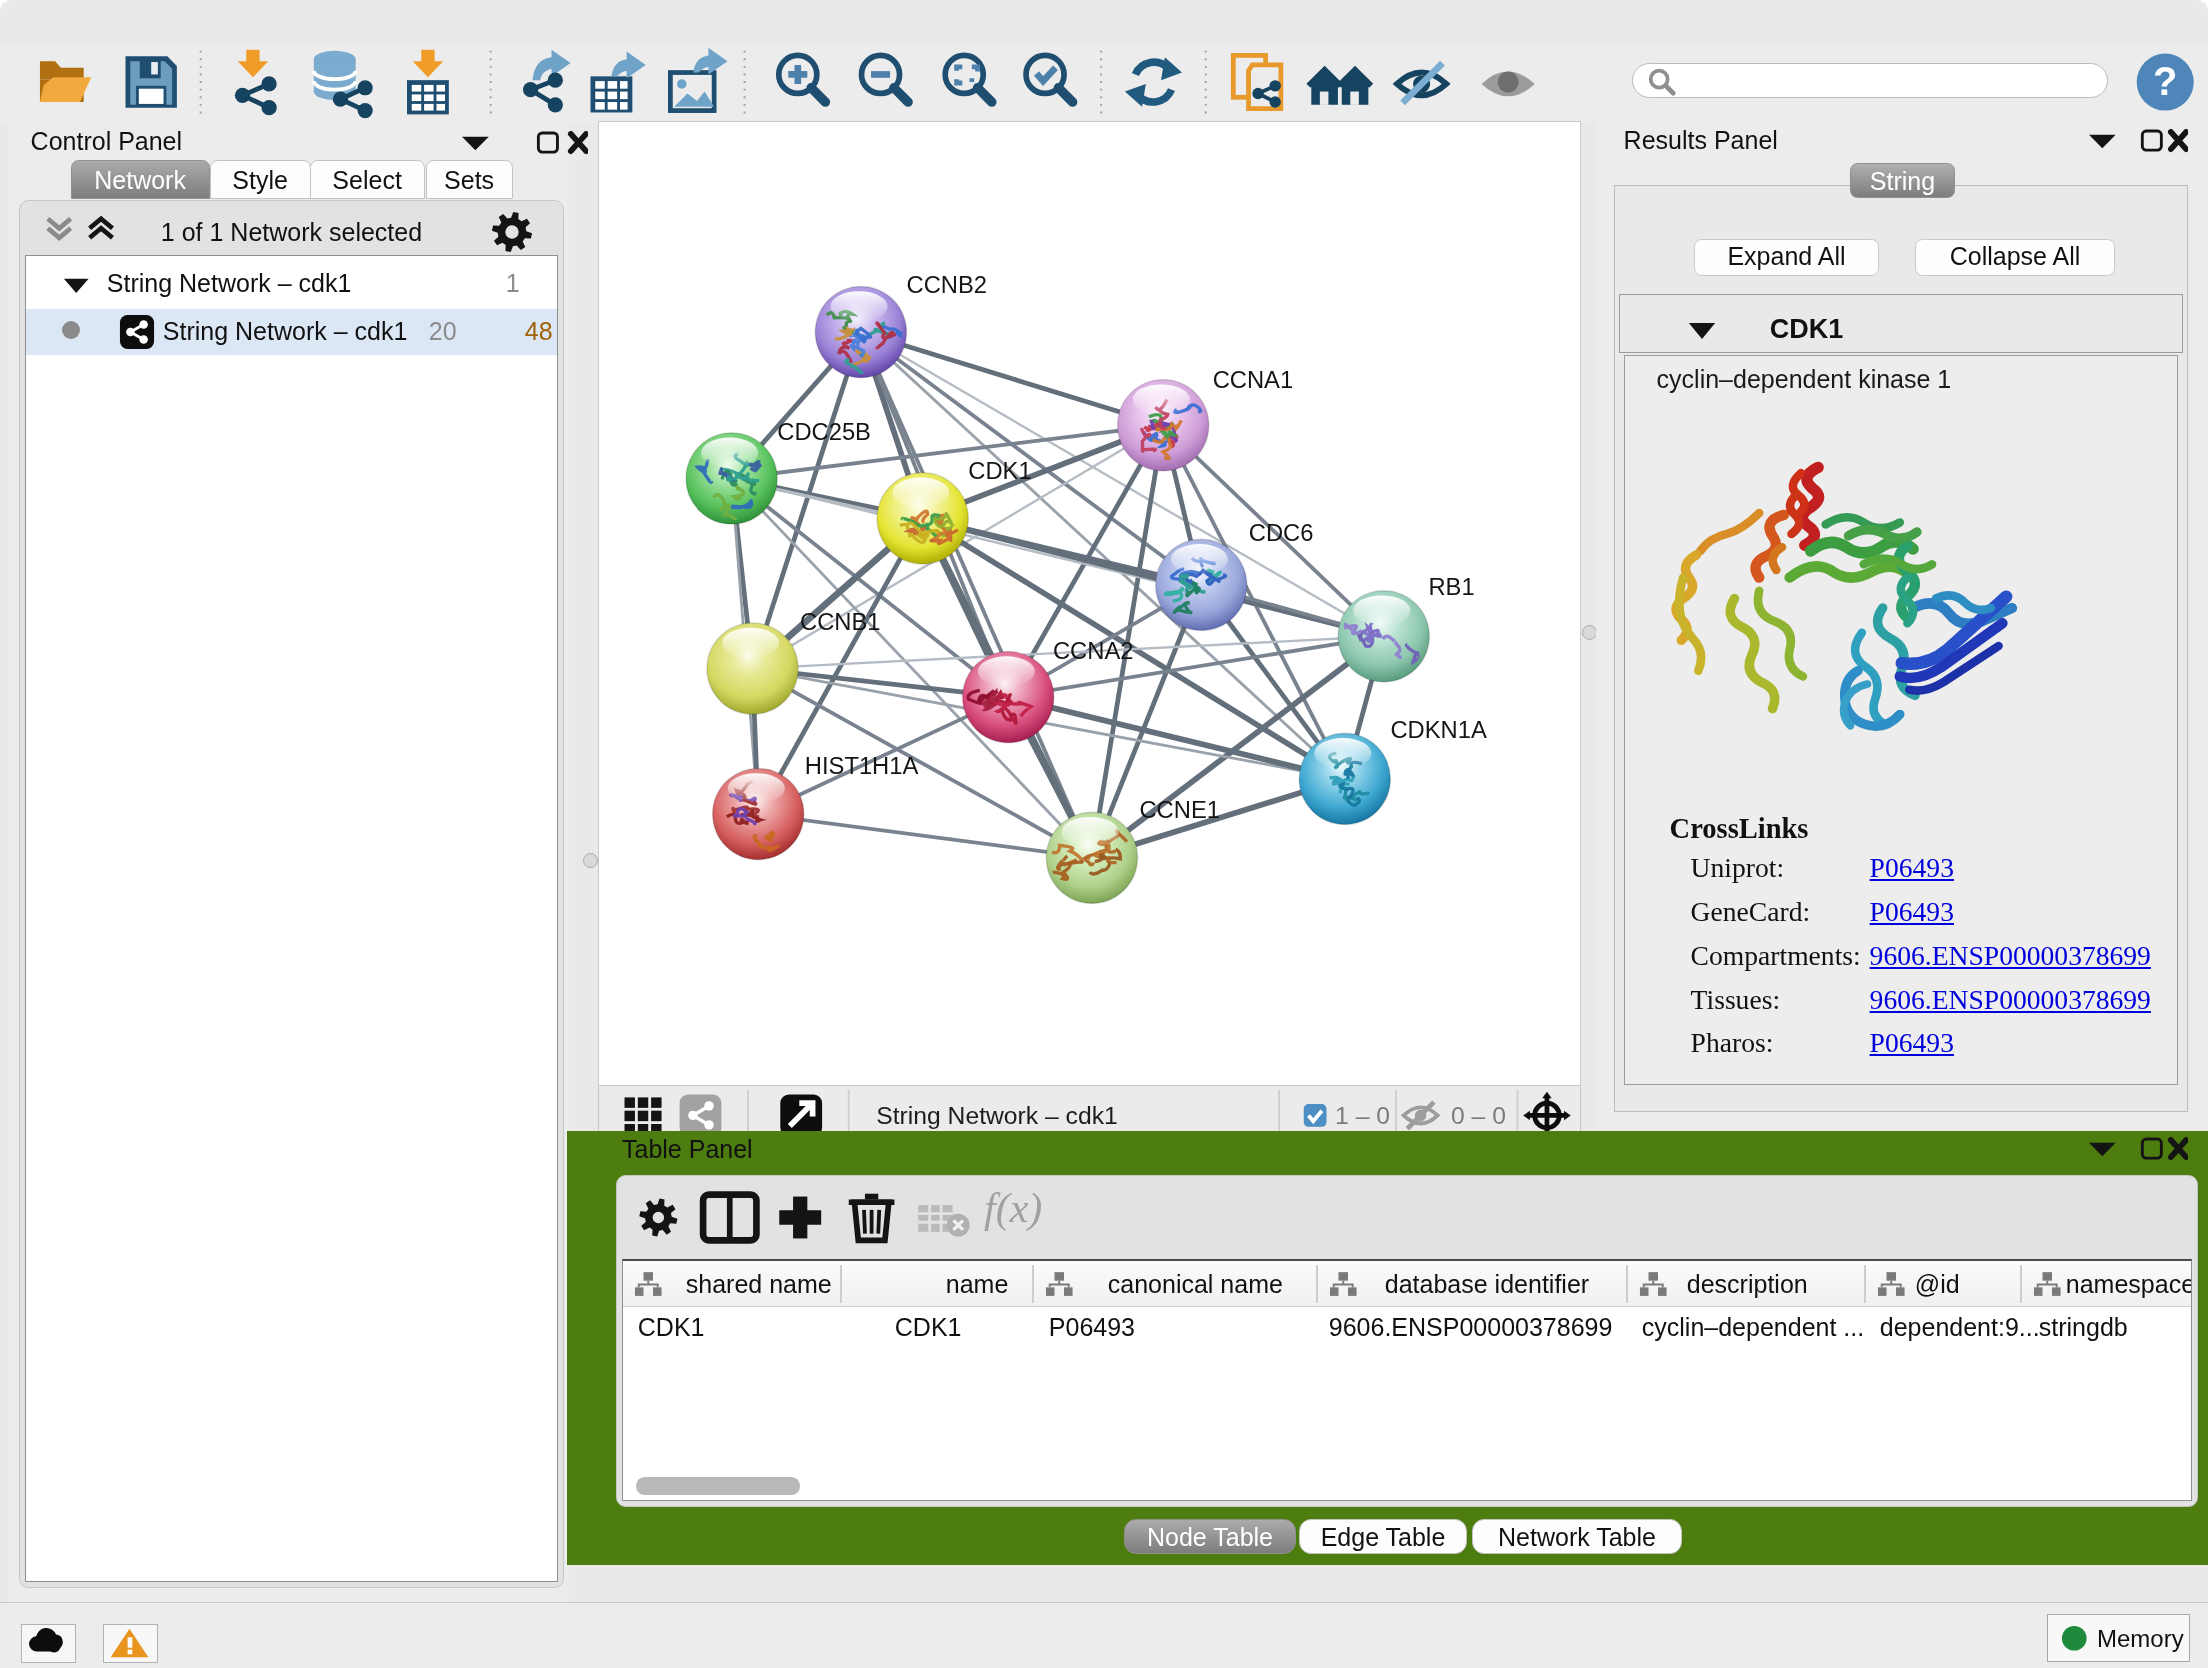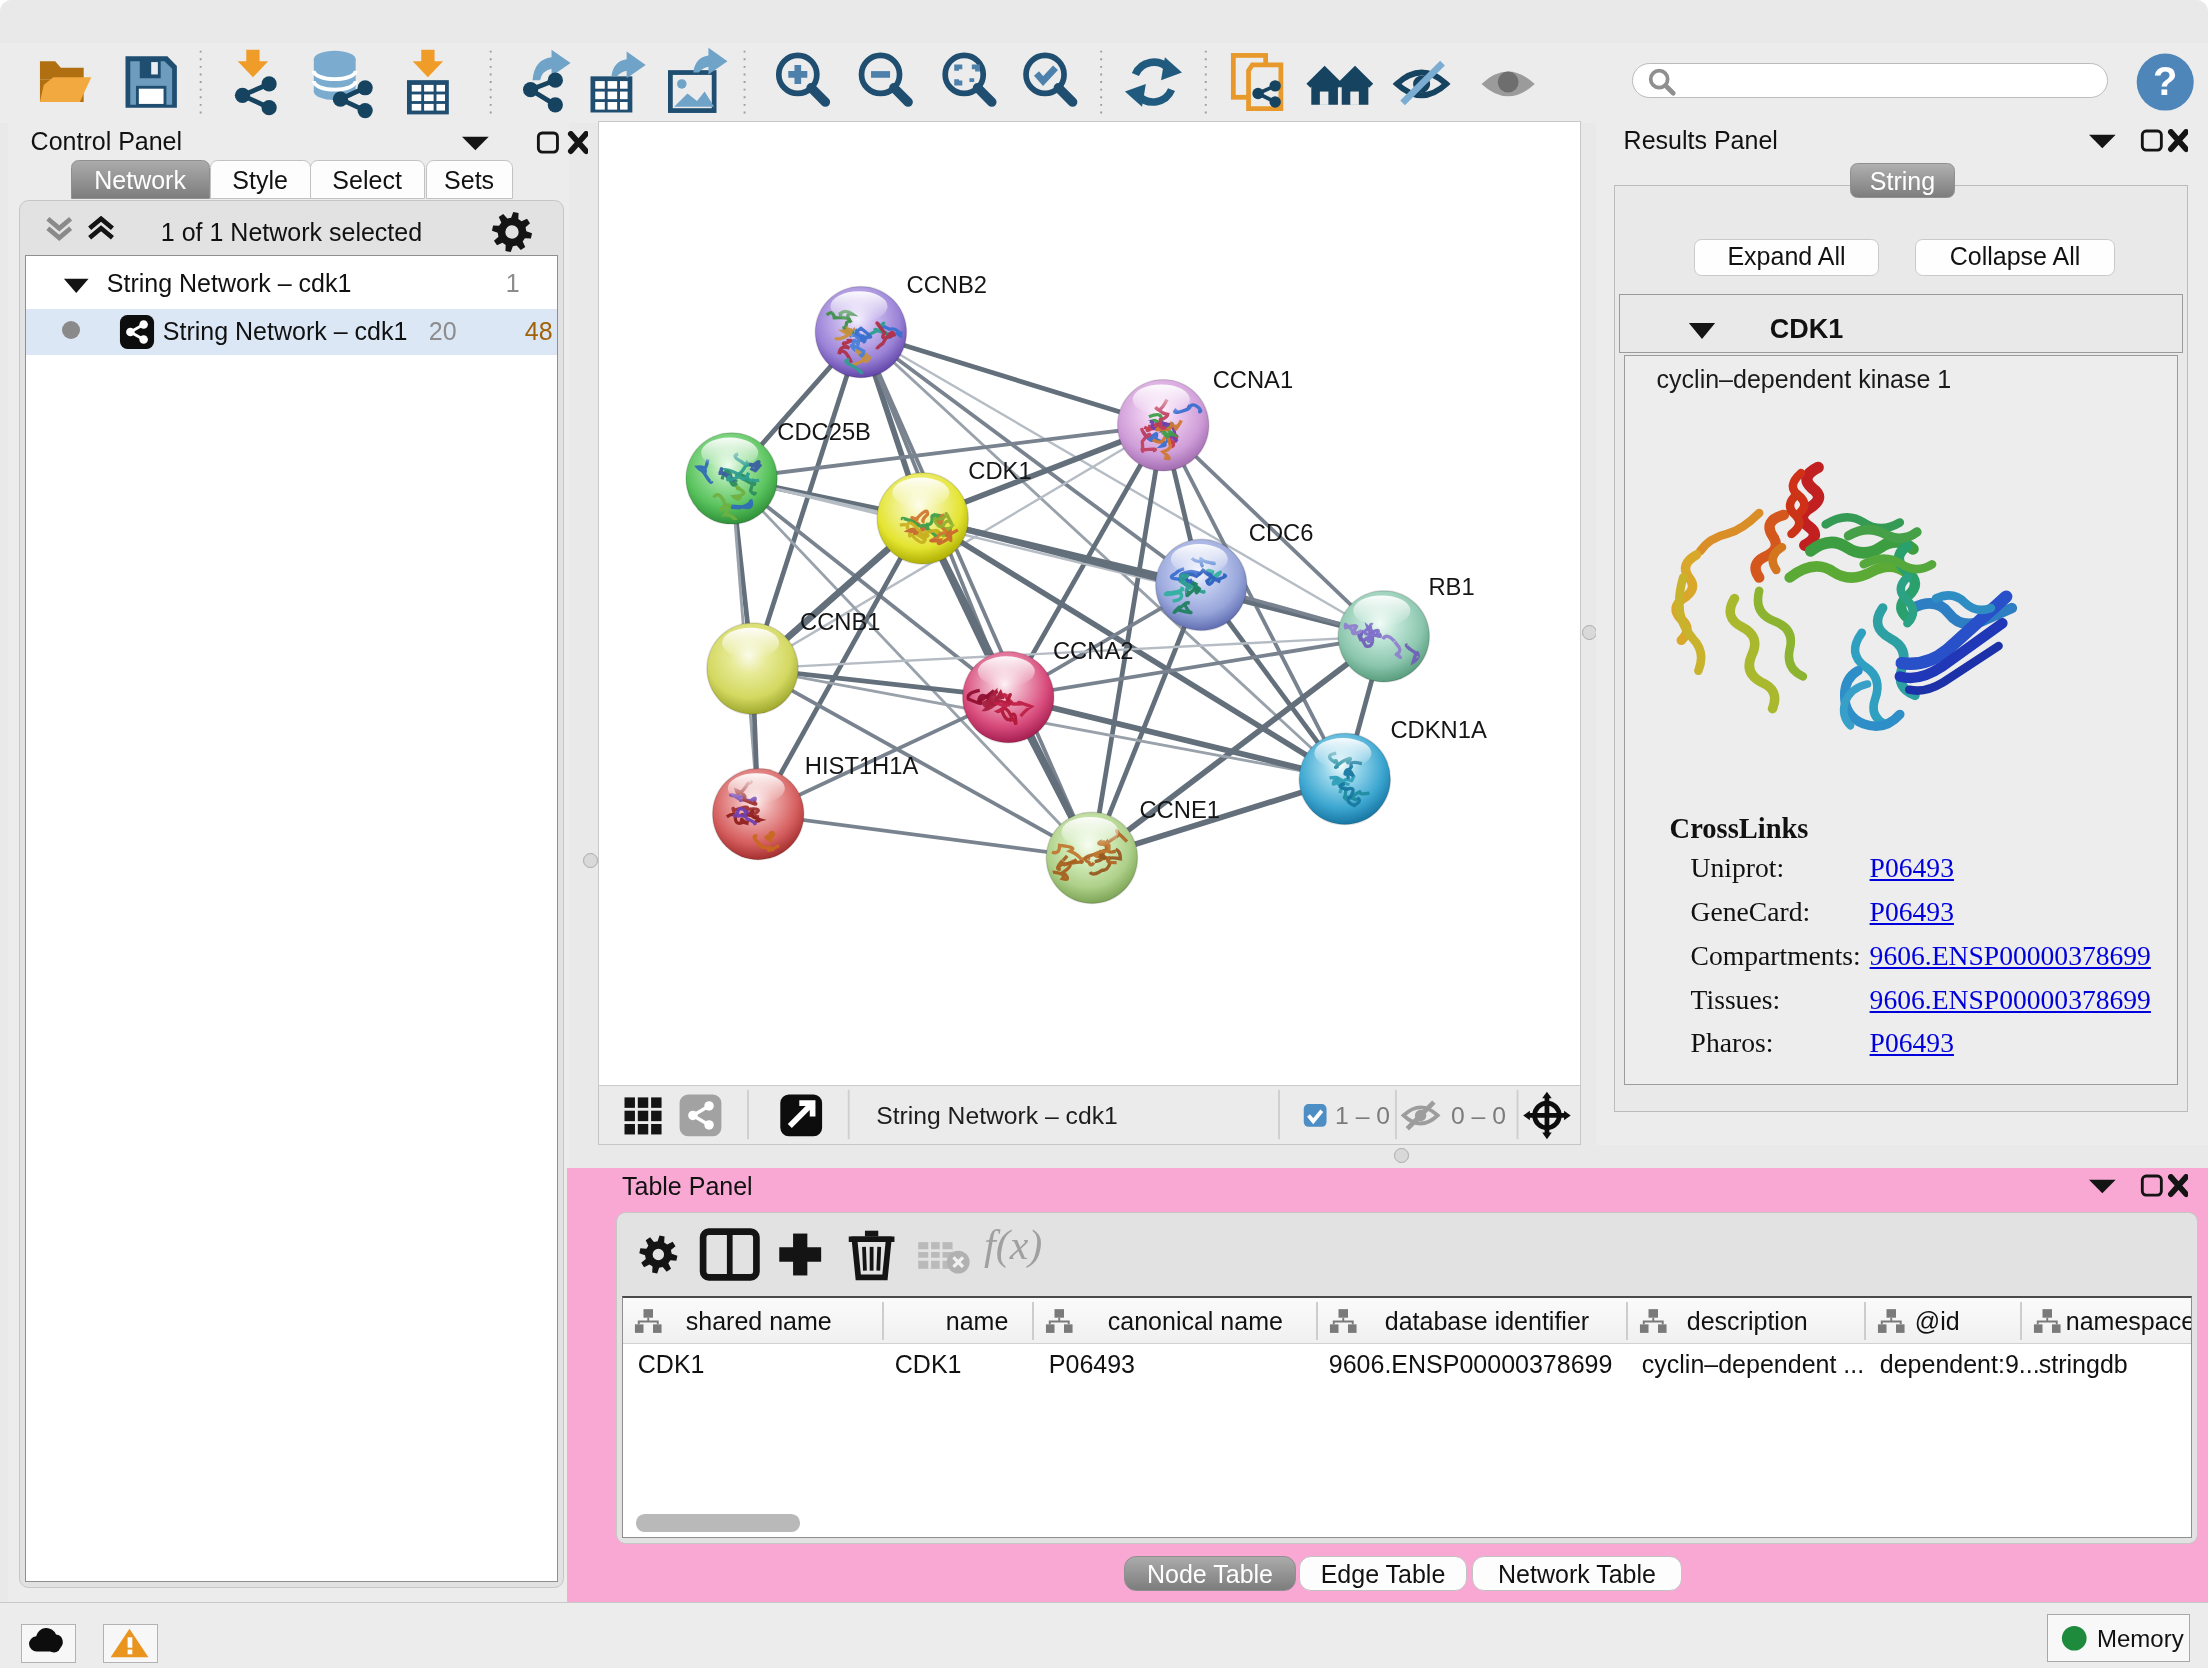--- a/index.html
+++ b/index.html
@@ -713,21 +713,21 @@
           <div class="xl-link" style="left:245px;top:584px;">9606.ENSP00000378699</div>
           <div class="xl-label" style="left:66px;top:628px;">Tissues:</div>
           <div class="xl-link" style="left:245px;top:628px;">9606.ENSP00000378699</div>
           <div class="xl-label" style="left:66px;top:671px;">Pharos:</div>
           <div class="xl-link" style="left:245px;top:671px;">P06493</div>
         </div>
       </div>
     </div>
   </div>
   <div id="tblwrap">
-    <div style="position:absolute;left:567px;top:1168px;width:1642px;height:434px;background:#f9a8d4;">
+    <div style="position:absolute;left:567px;top:1131px;width:1642px;height:434px;background:#4d7c0f;">
       <div style="position:absolute;left:55px;top:3.8px;font-size:25px;color:#111;">Table Panel</div>
       <svg class="pbtn" style="position:absolute;left:1522px;top:5.7px;" width="99" height="25" viewBox="0 0 104 26">
       <path d="M0,6 L28,6 L14,20 Z" fill="#141414"></path>
       <rect x="56" y="2" width="20" height="20" rx="4" fill="none" stroke="#141414" stroke-width="3"></rect>
       <path d="M86,3 L102,21 M102,3 L86,21" stroke="#141414" stroke-width="6" stroke-linecap="round"></path>
     </svg>
       <div style="position:absolute;left:49px;top:44px;width:1582px;height:332px;background:#e2e2e2;border:1.9px solid #c6c6c6;border-radius:9.5px;">
         <svg style="position:absolute;left:-11.4px;top:11.4px;" width="476" height="61" viewBox="0 0 500 64">
           <g transform="translate(55,32)">
               <path transform="translate(0,0)" d="M1.2,-20.0 L6.5,-18.9 L6.1,-12.6 L9.3,-10.5 L15.0,-13.3 L18.0,-8.7 L13.2,-4.6 L14.0,-0.8 L20.0,1.2 L18.9,6.5 L12.6,6.1 L10.5,9.3 L13.3,15.0 L8.7,18.0 L4.6,13.2 L0.8,14.0 L-1.2,20.0 L-6.5,18.9 L-6.1,12.6 L-9.3,10.5 L-15.0,13.3 L-18.0,8.7 L-13.2,4.6 L-14.0,0.8 L-20.0,-1.2 L-18.9,-6.5 L-12.6,-6.1 L-10.5,-9.3 L-13.3,-15.0 L-8.7,-18.0 L-4.6,-13.2 L-0.8,-14.0 Z M6,0 A6,6 0 1 0 -6,0 A6,6 0 1 0 6,0 Z" fill="#141414" fill-rule="evenodd"></path>
@@ -758,21 +758,21 @@
                 <line x1="-14" y1="-13" x2="-14" y2="15"></line>
                 <line x1="-2" y1="-13" x2="-2" y2="15"></line>
               </g>
             <circle cx="16" cy="8" r="12" fill="#8a8a8a"></circle>
             <path d="M11,3 l10,10 M21,3 l-10,10" stroke="#ffffff" stroke-width="3.5"></path>
           </g>
         </svg>
         <div style="position:absolute;left:367px;top:7.6px;font-family:'Liberation Serif',serif;font-style:italic;font-size:42px;color:#a0a0a0;">f(x)</div>
         <div style="position:absolute;left:4.8px;right:4.8px;top:83px;bottom:4.8px;background:#ffffff;border:1.9px solid #8f8f8f;border-top:2.9px solid #4a4a4a;overflow:hidden;">
           <div style="position:absolute;left:0;top:0;width:100%;height:46px;background:linear-gradient(#fbfbfb,#f0f0f0);border-bottom:1.9px solid #d0d0d0;"></div>
-          <div class="th" style="left:0px;width:261px;">
+          <div class="th" style="left:0px;width:219px;">
               <svg class="hic" style="position:absolute;left:11.4px;top:9.5px;" width="28.5" height="27" viewBox="0 0 30 28">
                 <g fill="#7a7a7a">
                   <rect x="10" y="1" width="10" height="9"></rect>
                   <rect x="1" y="17" width="9" height="9"></rect>
                   <rect x="20" y="17" width="9" height="9"></rect>
                 </g>
                 <path d="M15,10 v4 M5,17 v-3 h20 v3" stroke="#7a7a7a" stroke-width="2" fill="none"></path>
               </svg>
               <span class="htxt" style="left:63px;">shared name</span>
             </div>

